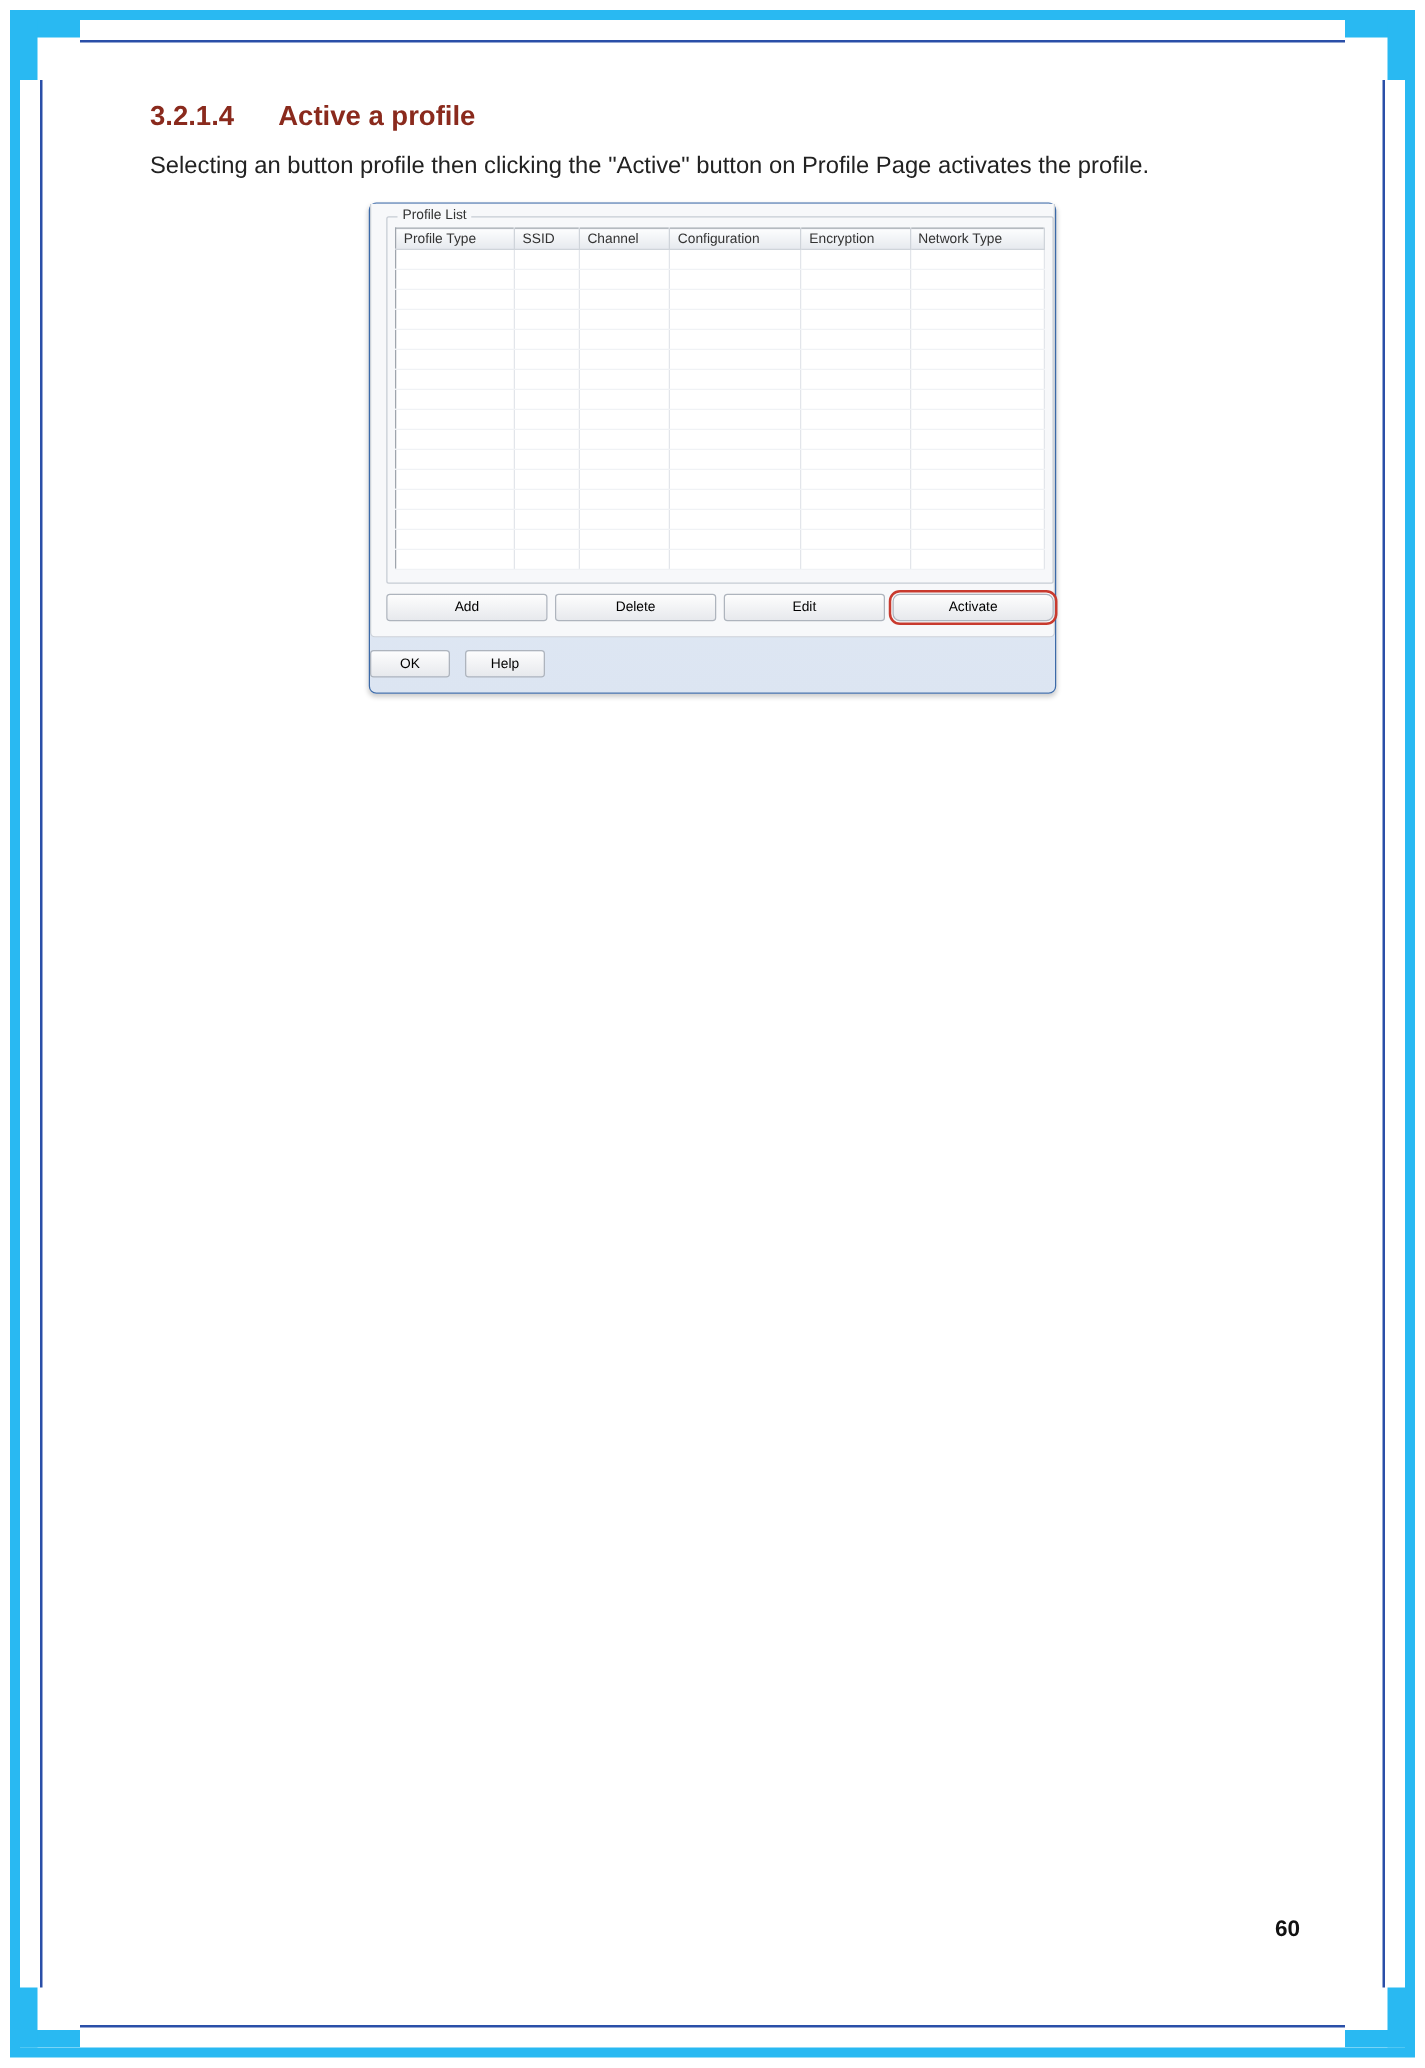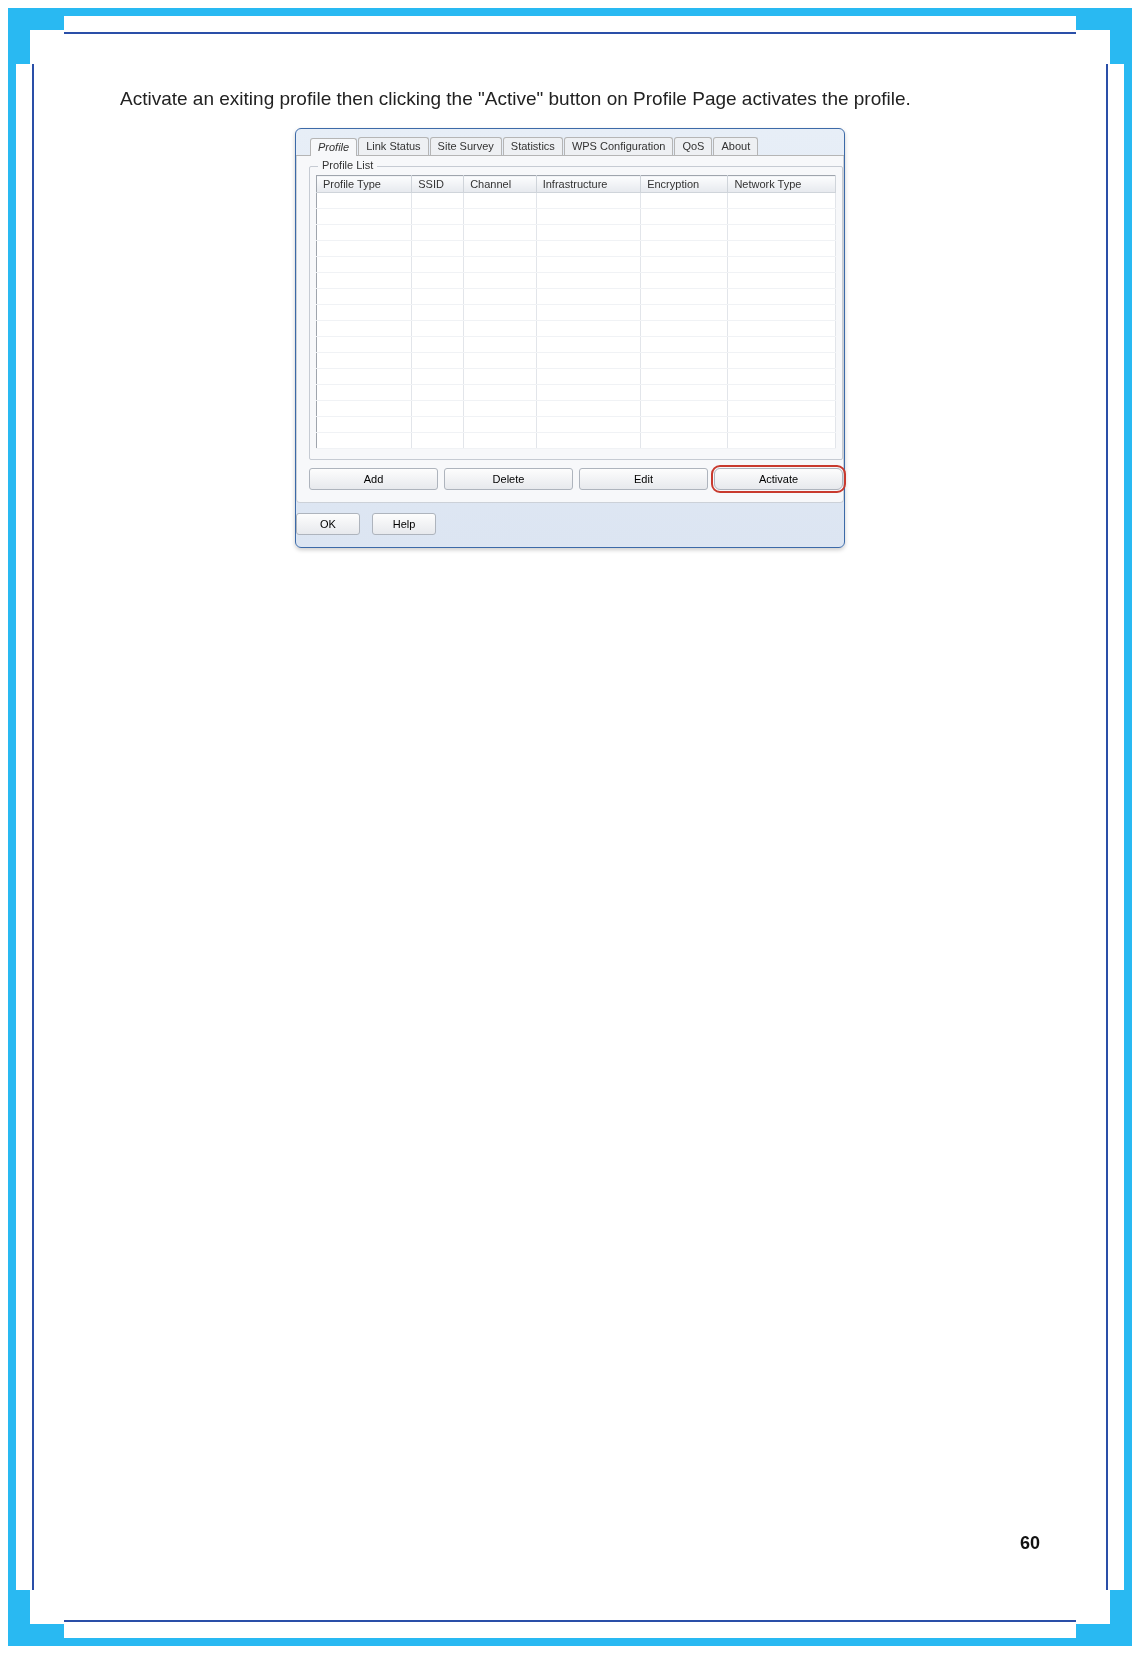--- a/index.html
+++ b/index.html
@@ -210,47 +210,42 @@
 <body>
 
 <div class="frame-outer"></div>
 <div class="frame-inner"></div>
 <div class="corner-tl"></div>
 <div class="corner-tr"></div>
 <div class="corner-bl"></div>
 <div class="corner-br"></div>
 
 <div class="content">
+  <div class="heading">
+    <span class="heading-num">3.2.1.4</span>
+    <span>Active a profile</span>
+  </div>
   <p class="body-text">
-    <span>Activate an exiting profile then clicking the "</span><b>Active</b><span>" button on Profile Page activates the profile.</span>
+    <span>Selecting an button profile then clicking the "</span><b>Active</b><span>" button on Profile Page activates the profile.</span>
   </p>
 
   <div class="dialog-wrap">
     <div class="win">
 
-      <div class="tabstrip">
-        <div class="tab active">Profile</div>
-        <div class="tab">Link Status</div>
-        <div class="tab">Site Survey</div>
-        <div class="tab">Statistics</div>
-        <div class="tab">WPS Configuration</div>
-        <div class="tab">QoS</div>
-        <div class="tab">About</div>
-      </div>
 
       <div class="tabbody">
         <div class="group">
           <span class="group-legend">Profile List</span>
           <table class="list">
             <thead>
               <tr>
                 <th>Profile Type</th>
                 <th>SSID</th>
                 <th>Channel</th>
-                <th>Infrastructure</th>
+                <th>Configuration</th>
                 <th>Encryption</th>
                 <th>Network Type</th>
               </tr>
             </thead>
             <tbody id="profile-rows">
                 <tr class="empty-rows">
                   <td></td>
                   <td></td>
                   <td></td>
                   <td></td>

